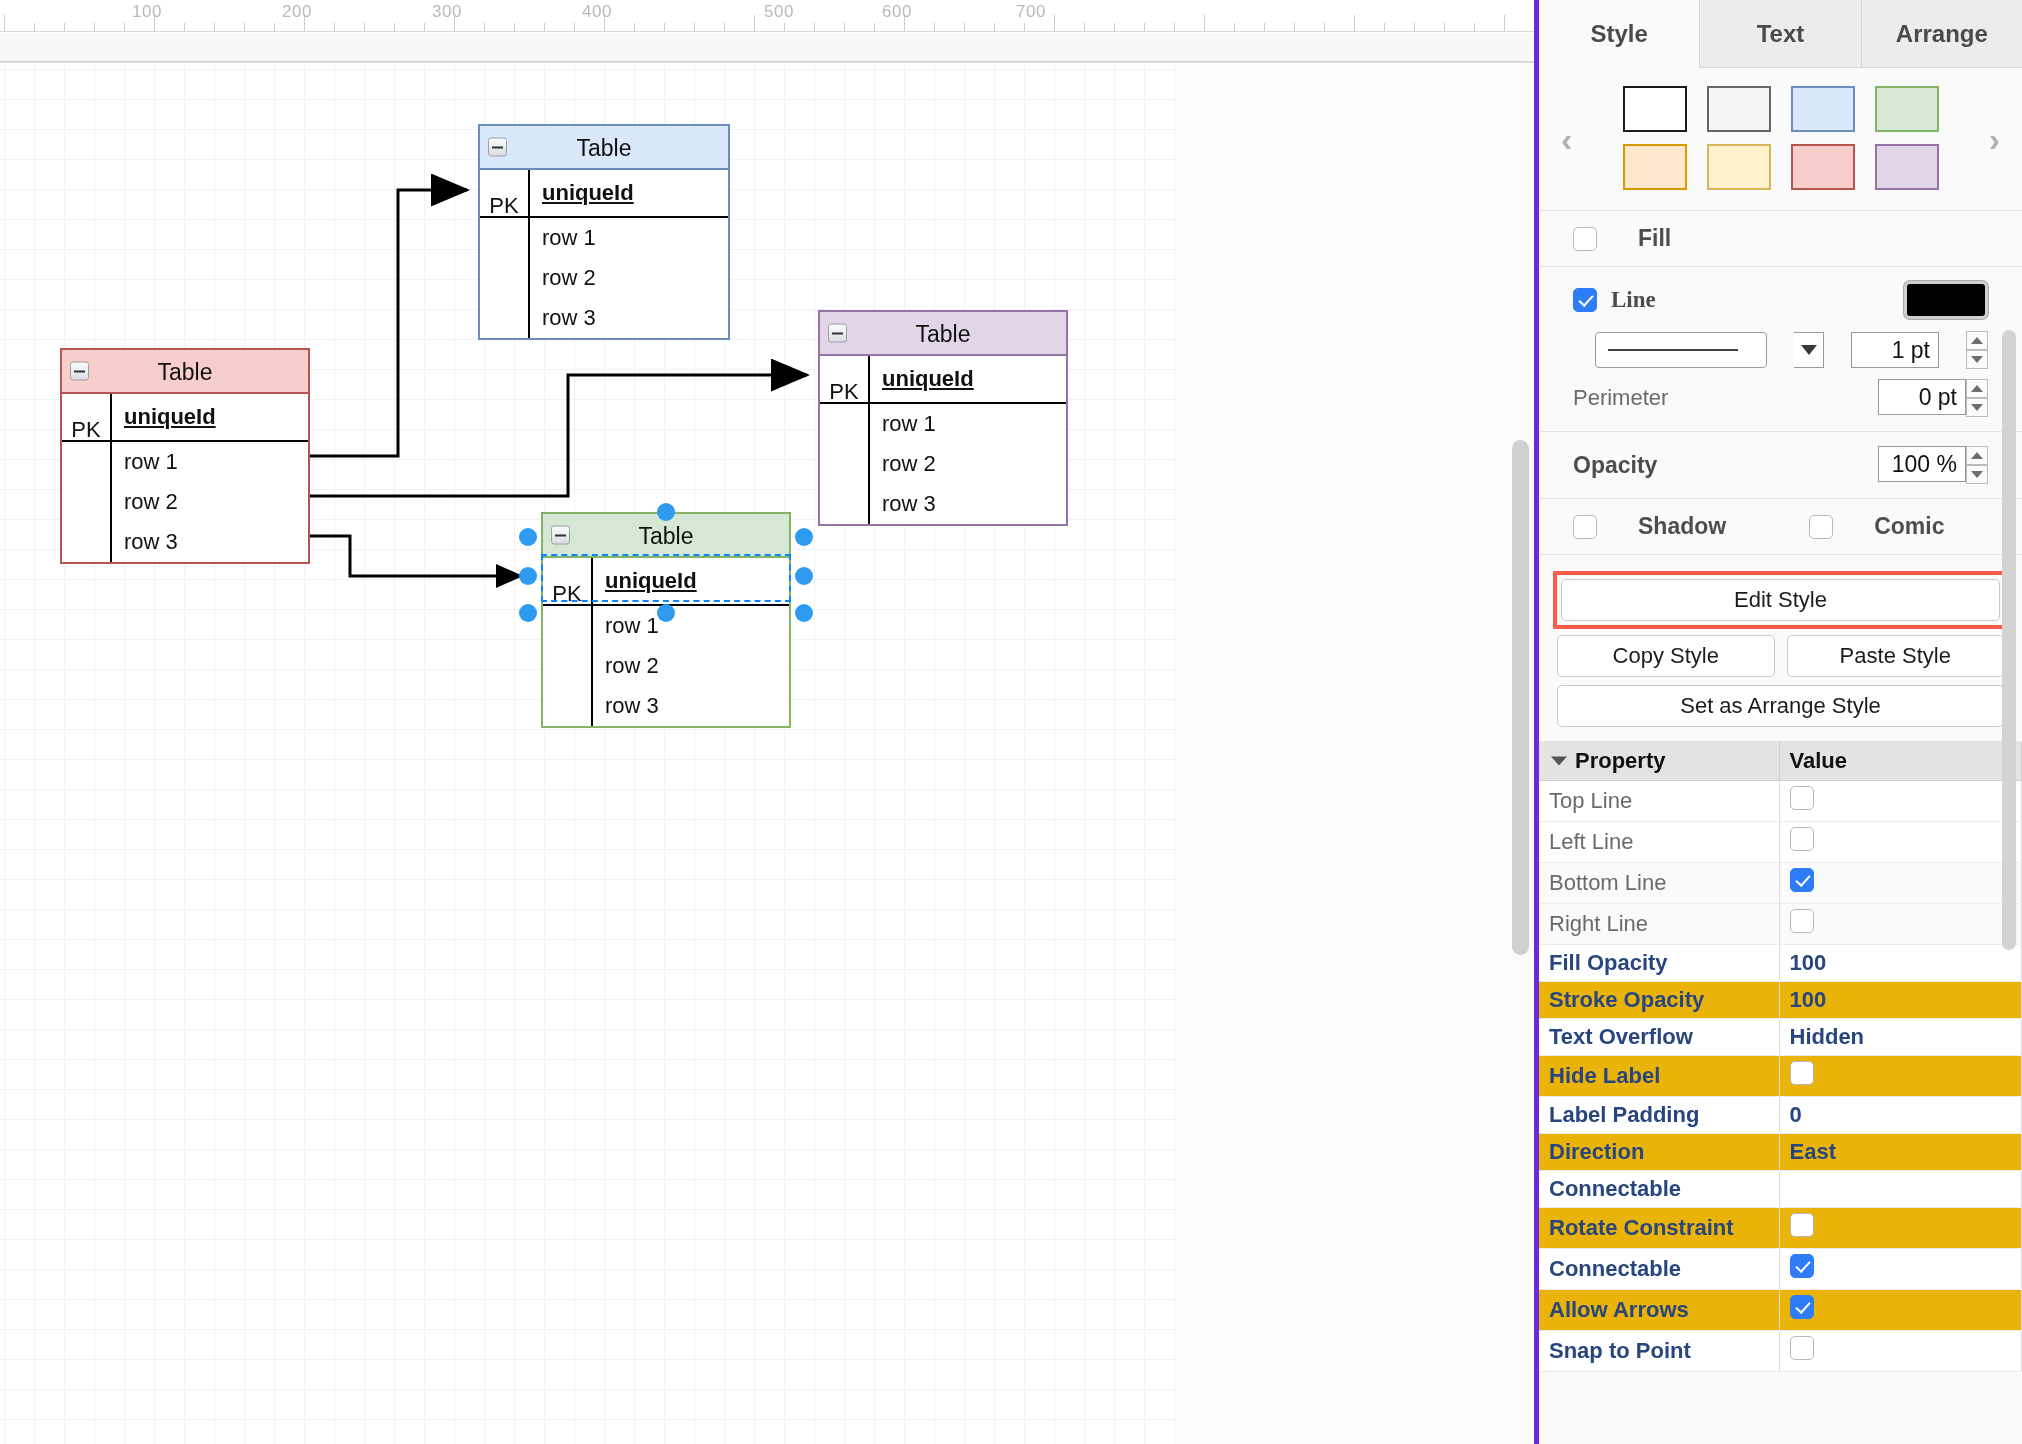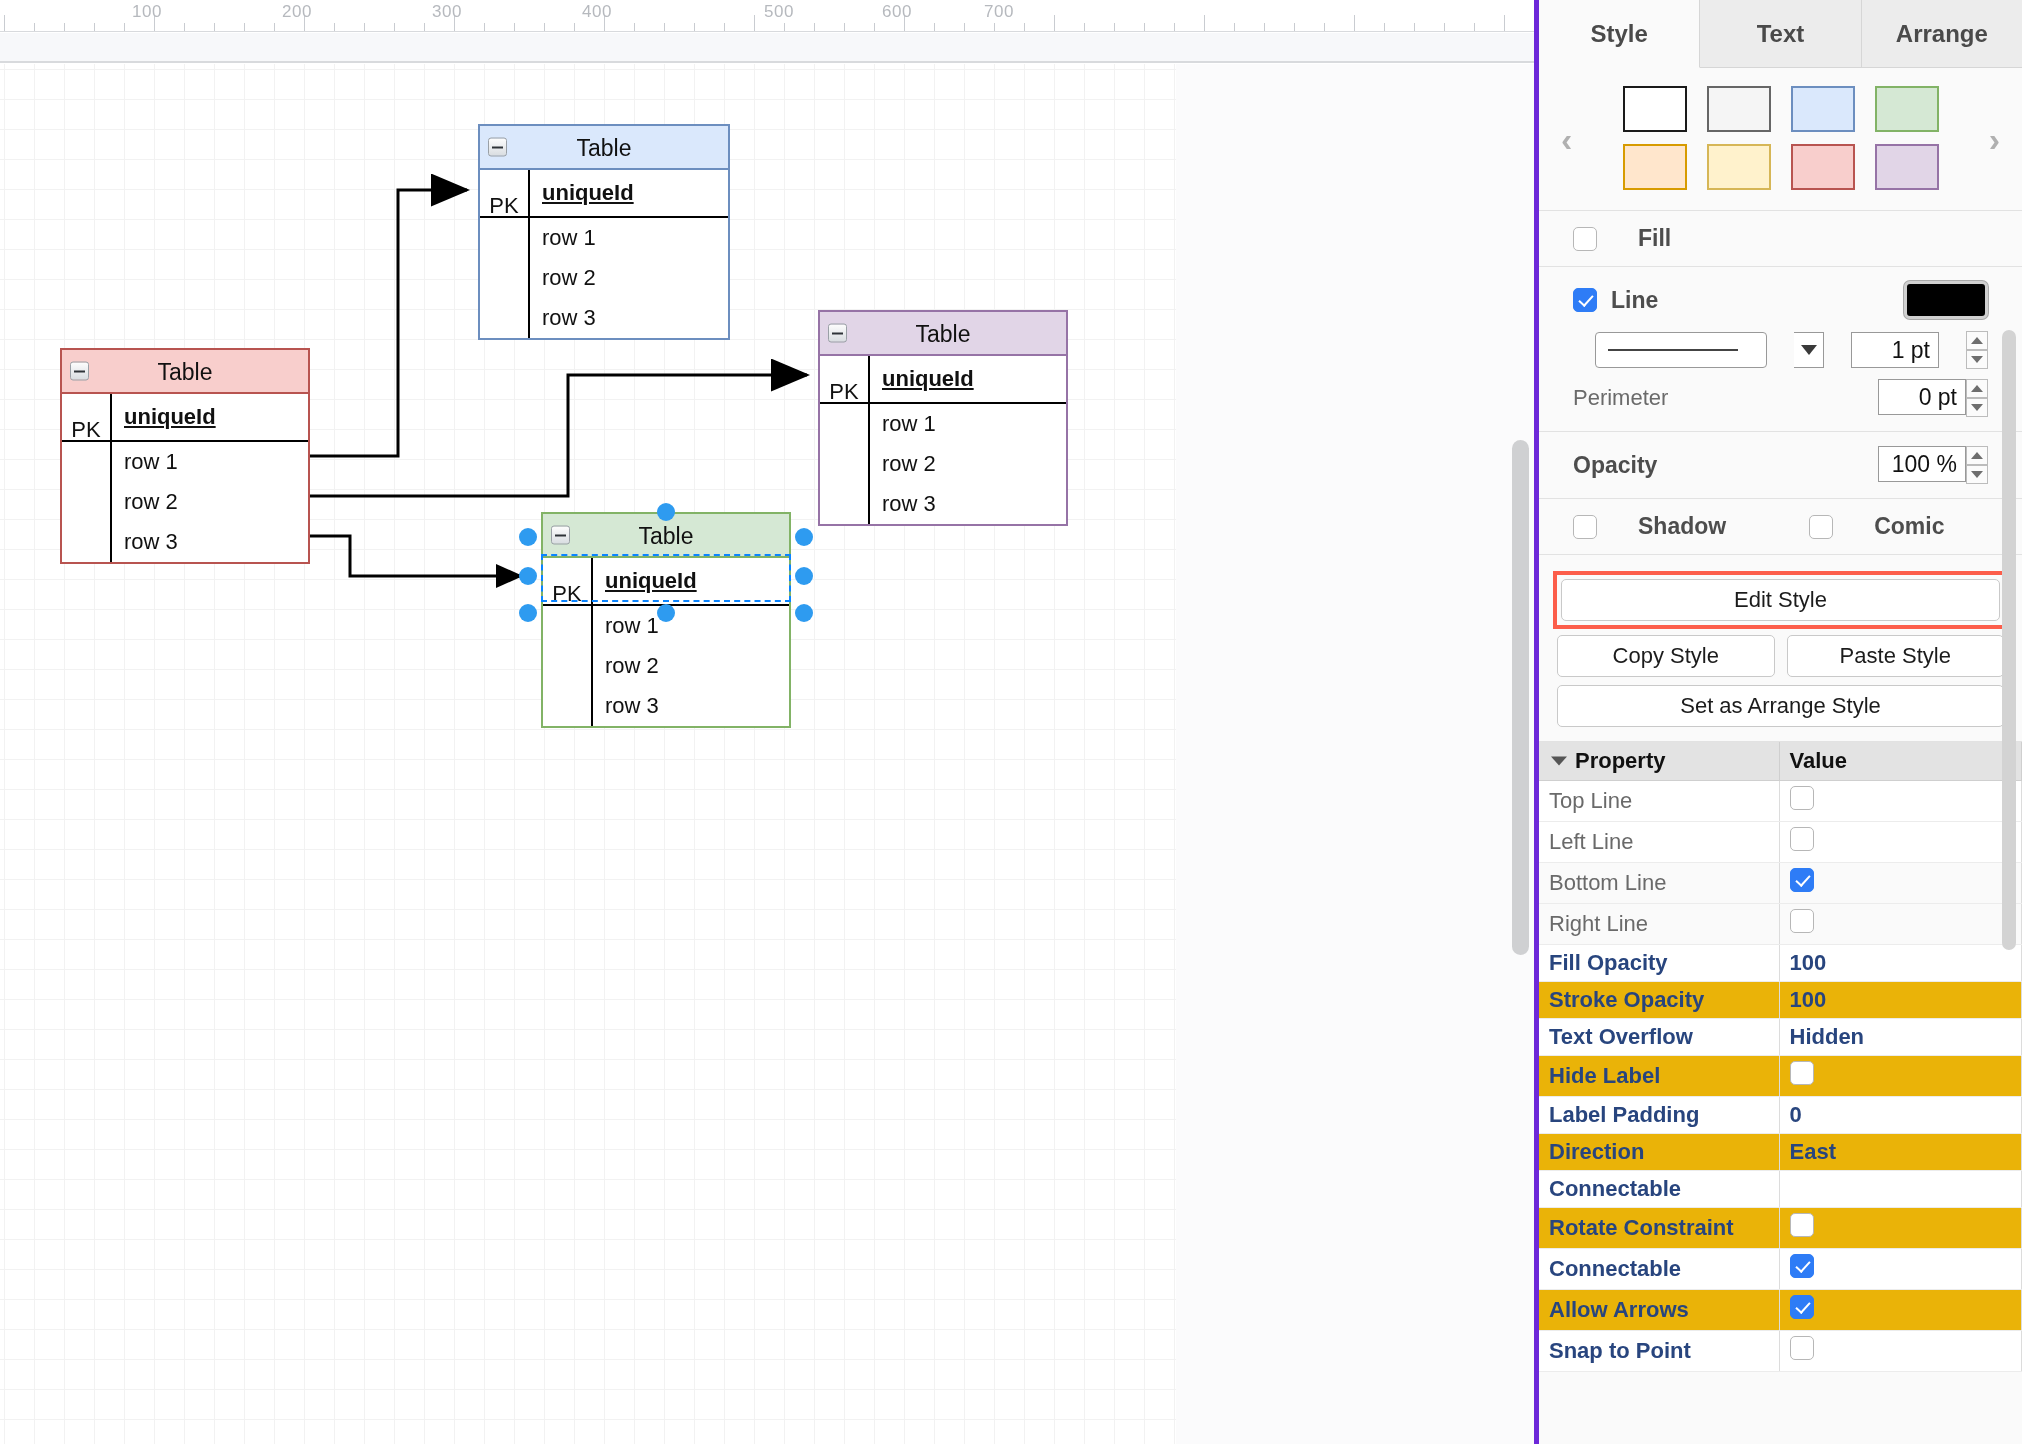--- a/index.html
+++ b/index.html
@@ -311,21 +311,21 @@
         <div class="tick minor" style="left: 1414px;"></div>
         <div class="tick minor" style="left: 1444px;"></div>
         <div class="tick minor" style="left: 1474px;"></div>
         <div class="tick major" style="left: 1504px;"></div>
         <div class="rlabel" style="left: 132px;">100</div>
         <div class="rlabel" style="left: 282px;">200</div>
         <div class="rlabel" style="left: 432px;">300</div>
         <div class="rlabel" style="left: 582px;">400</div>
         <div class="rlabel" style="left: 764px;">500</div>
         <div class="rlabel" style="left: 882px;">600</div>
-        <div class="rlabel" style="left: 984px; text-align: right;">700</div>
+        <div class="rlabel" style="left: 1016px; text-align: right;">700</div>
       </div>
     <div id="ruler-band"></div>
     <div id="grid"></div>
     <div id="grid-right-edge"></div>
 
     <svg id="connectors">
       <defs>
         <marker id="arw" markerWidth="13" markerHeight="11" refX="12" refY="5.5" orient="auto">
           <path d="M0,0 L13,5.5 L0,11 z" fill="#000"></path>
         </marker>
@@ -491,21 +491,21 @@
 
     <div class="panel-sect">
       <div class="row-line">
         <span class="cbx"></span>
         <span class="lbl-bold">Fill</span>
       </div>
     </div>
 
     <div class="panel-sect">
       <div class="row-line" style="justify-content:space-between;">
-        <div style="display:flex; align-items:center;">
+        <div style="display:flex; align-items:center;font-family:Liberation Serif, serif;">
           <span class="cbx on"></span>
           <span class="lbl-bold">Line</span>
         </div>
         <span class="color-chip"></span>
       </div>
       <div class="row-line" style="justify-content:flex-end; margin-top:12px;">
         <div class="linestyle-select">
           <div class="sampleline"></div>
         </div>
         <div class="caret-box"></div>

